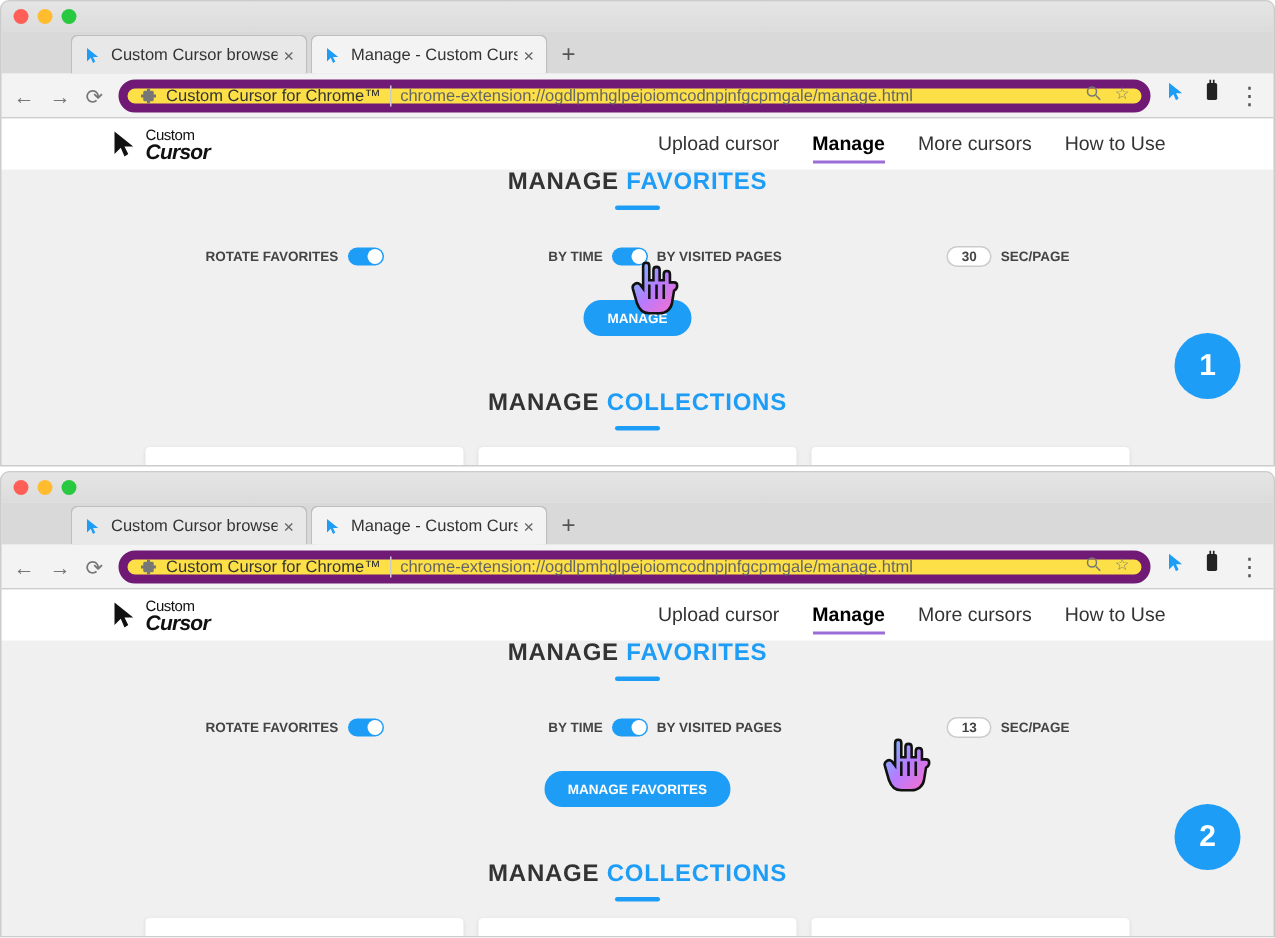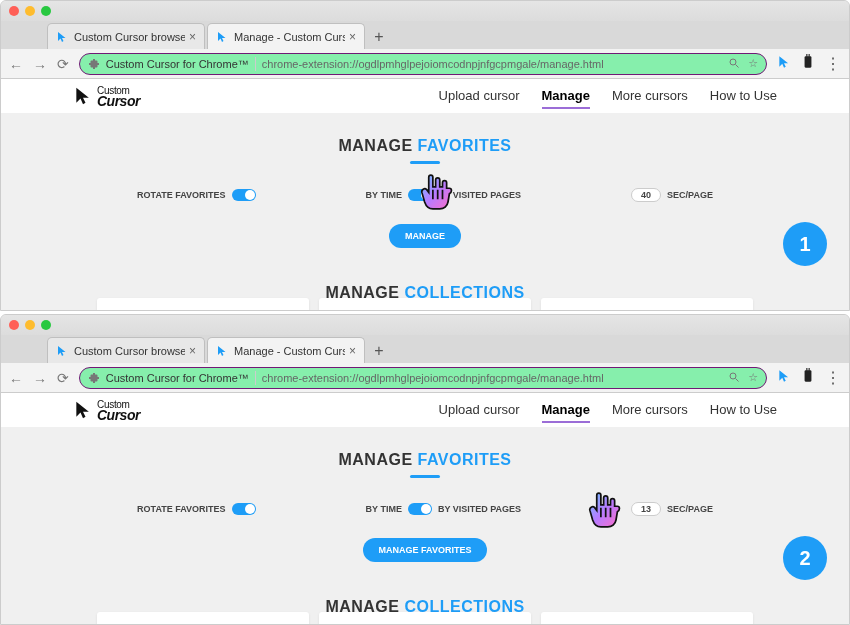--- a/index.html
+++ b/index.html
@@ -17,40 +17,40 @@
   .tab { height: 26px; background:#e8e8e8; border:1px solid #bfbfbf; border-bottom:none; border-radius:5px 5px 0 0; display:flex; align-items:center; padding:0 8px; font-size:11px; color:#333; margin-right:2px; width:158px; position:relative; }
   .tab.active { background:#f3f3f3; }
   .tab .favicon { width:12px; height:12px; margin-right:6px; display:inline-block; }
   .tab .favicon svg { width:12px; height:12px; }
   .tab .tabtitle { white-space:nowrap; overflow:hidden; text-overflow:clip; flex:1; }
   .tab .tabx { font-size:12px; color:#666; margin-left:4px; }
   .newtab { width:24px; height:24px; display:flex; align-items:center; justify-content:center; color:#555; font-size:16px; }
 
   .toolbar { height:30px; background:#f3f3f3; border-bottom:1px solid #ccc; display:flex; align-items:center; padding:0 8px; gap:10px; }
   .navbtn { color:#777; font-size:14px; cursor:pointer; }
-  .omnibox { flex:1; height:22px; background:#86efac; border:1px solid #701a75; border-radius:11px; display:flex; align-items:center; padding:0 8px; font-size:11px; color:#333; gap:6px; }
+  .omnibox { flex:1; height:22px; background:#fde047; border:6px solid #701a75; border-radius:11px; display:flex; align-items:center; padding:0 8px; font-size:11px; color:#333; gap:6px; }
   .omnibox .ext-icon { width:12px; height:12px; }
   .omnibox .seg1 { color:#333; }
   .omnibox .bar { width:1px; height:14px; background:#ccc; }
   .omnibox .seg2 { color:#666; white-space:nowrap; overflow:hidden; flex:1; }
   .omnibox .right { margin-left:auto; display:flex; gap:8px; color:#777; }
   .toolbar .ext { display:flex; gap:10px; align-items:center; }
 
   .page { background:#f0f0f0; height: calc(100% - 78px); position:relative; overflow:hidden; }
   .header { background:#fff; height:34px; display:flex; align-items:center; padding:0 72px; }
   .logo { display:flex; align-items:center; gap:4px; }
   .logo-text { font-family: "Arial Black", Arial, sans-serif; font-size:12px; line-height:10px; color:#111; }
   .logo-text .line1 { font-size:10px; letter-spacing:-0.3px; }
   .logo-text .line2 { font-style:italic; font-weight:900; font-size:14px; letter-spacing:-0.5px; }
   .logo svg { width:20px; height:20px; }
   .nav { margin-left:auto; display:flex; gap:22px; font-size:13px; color:#333; }
   .nav-item { padding:4px 0; }
   .nav-item.active { color:#000; font-weight:600; border-bottom:2px solid #9b6dd7; }
 
-  .content { text-align:center; padding-top:24px; }
+  .content { text-align:center; }
   h2 { font-size:16px; font-weight:800; letter-spacing:0.5px; color:#333; }
   h2 .accent { color:#1e9df7; }
   .underline { width:30px; height:3px; background:#1e9df7; margin:6px auto 0; border-radius:2px; }
 
   .row-controls { display:flex; justify-content:center; align-items:center; gap:110px; margin-top:24px; font-size:9px; font-weight:700; color:#444; }
   .ctrl { display:flex; align-items:center; gap:6px; white-space:nowrap; }
   .toggle { width:24px; height:12px; background:#1e9df7; border-radius:6px; position:relative; }
   .toggle::after { content:""; position:absolute; right:1px; top:1px; width:10px; height:10px; background:#fff; border-radius:50%; }
   .secbox { display:flex; align-items:center; gap:6px; }
   .numfield { width:30px; height:14px; background:#fff; border:1px solid #ccc; border-radius:7px; font-size:9px; text-align:center; line-height:12px; }
@@ -172,21 +172,21 @@
         <div class="ctrl">
           <span>ROTATE FAVORITES</span>
           <span class="toggle"></span>
         </div>
         <div class="ctrl">
           <span>BY TIME</span>
           <span class="toggle"></span>
           <span>BY VISITED PAGES</span>
         </div>
         <div class="secbox">
-          <span class="numfield">40</span>
+          <span class="numfield">30</span>
           <span>SEC/PAGE</span>
         </div>
       </div>
 
       <div class="bigbtn">MANAGE</div>
 
       <div class="section2">
         <h2>
           <span>MANAGE </span><span class="accent">COLLECTIONS</span>
         </h2>

